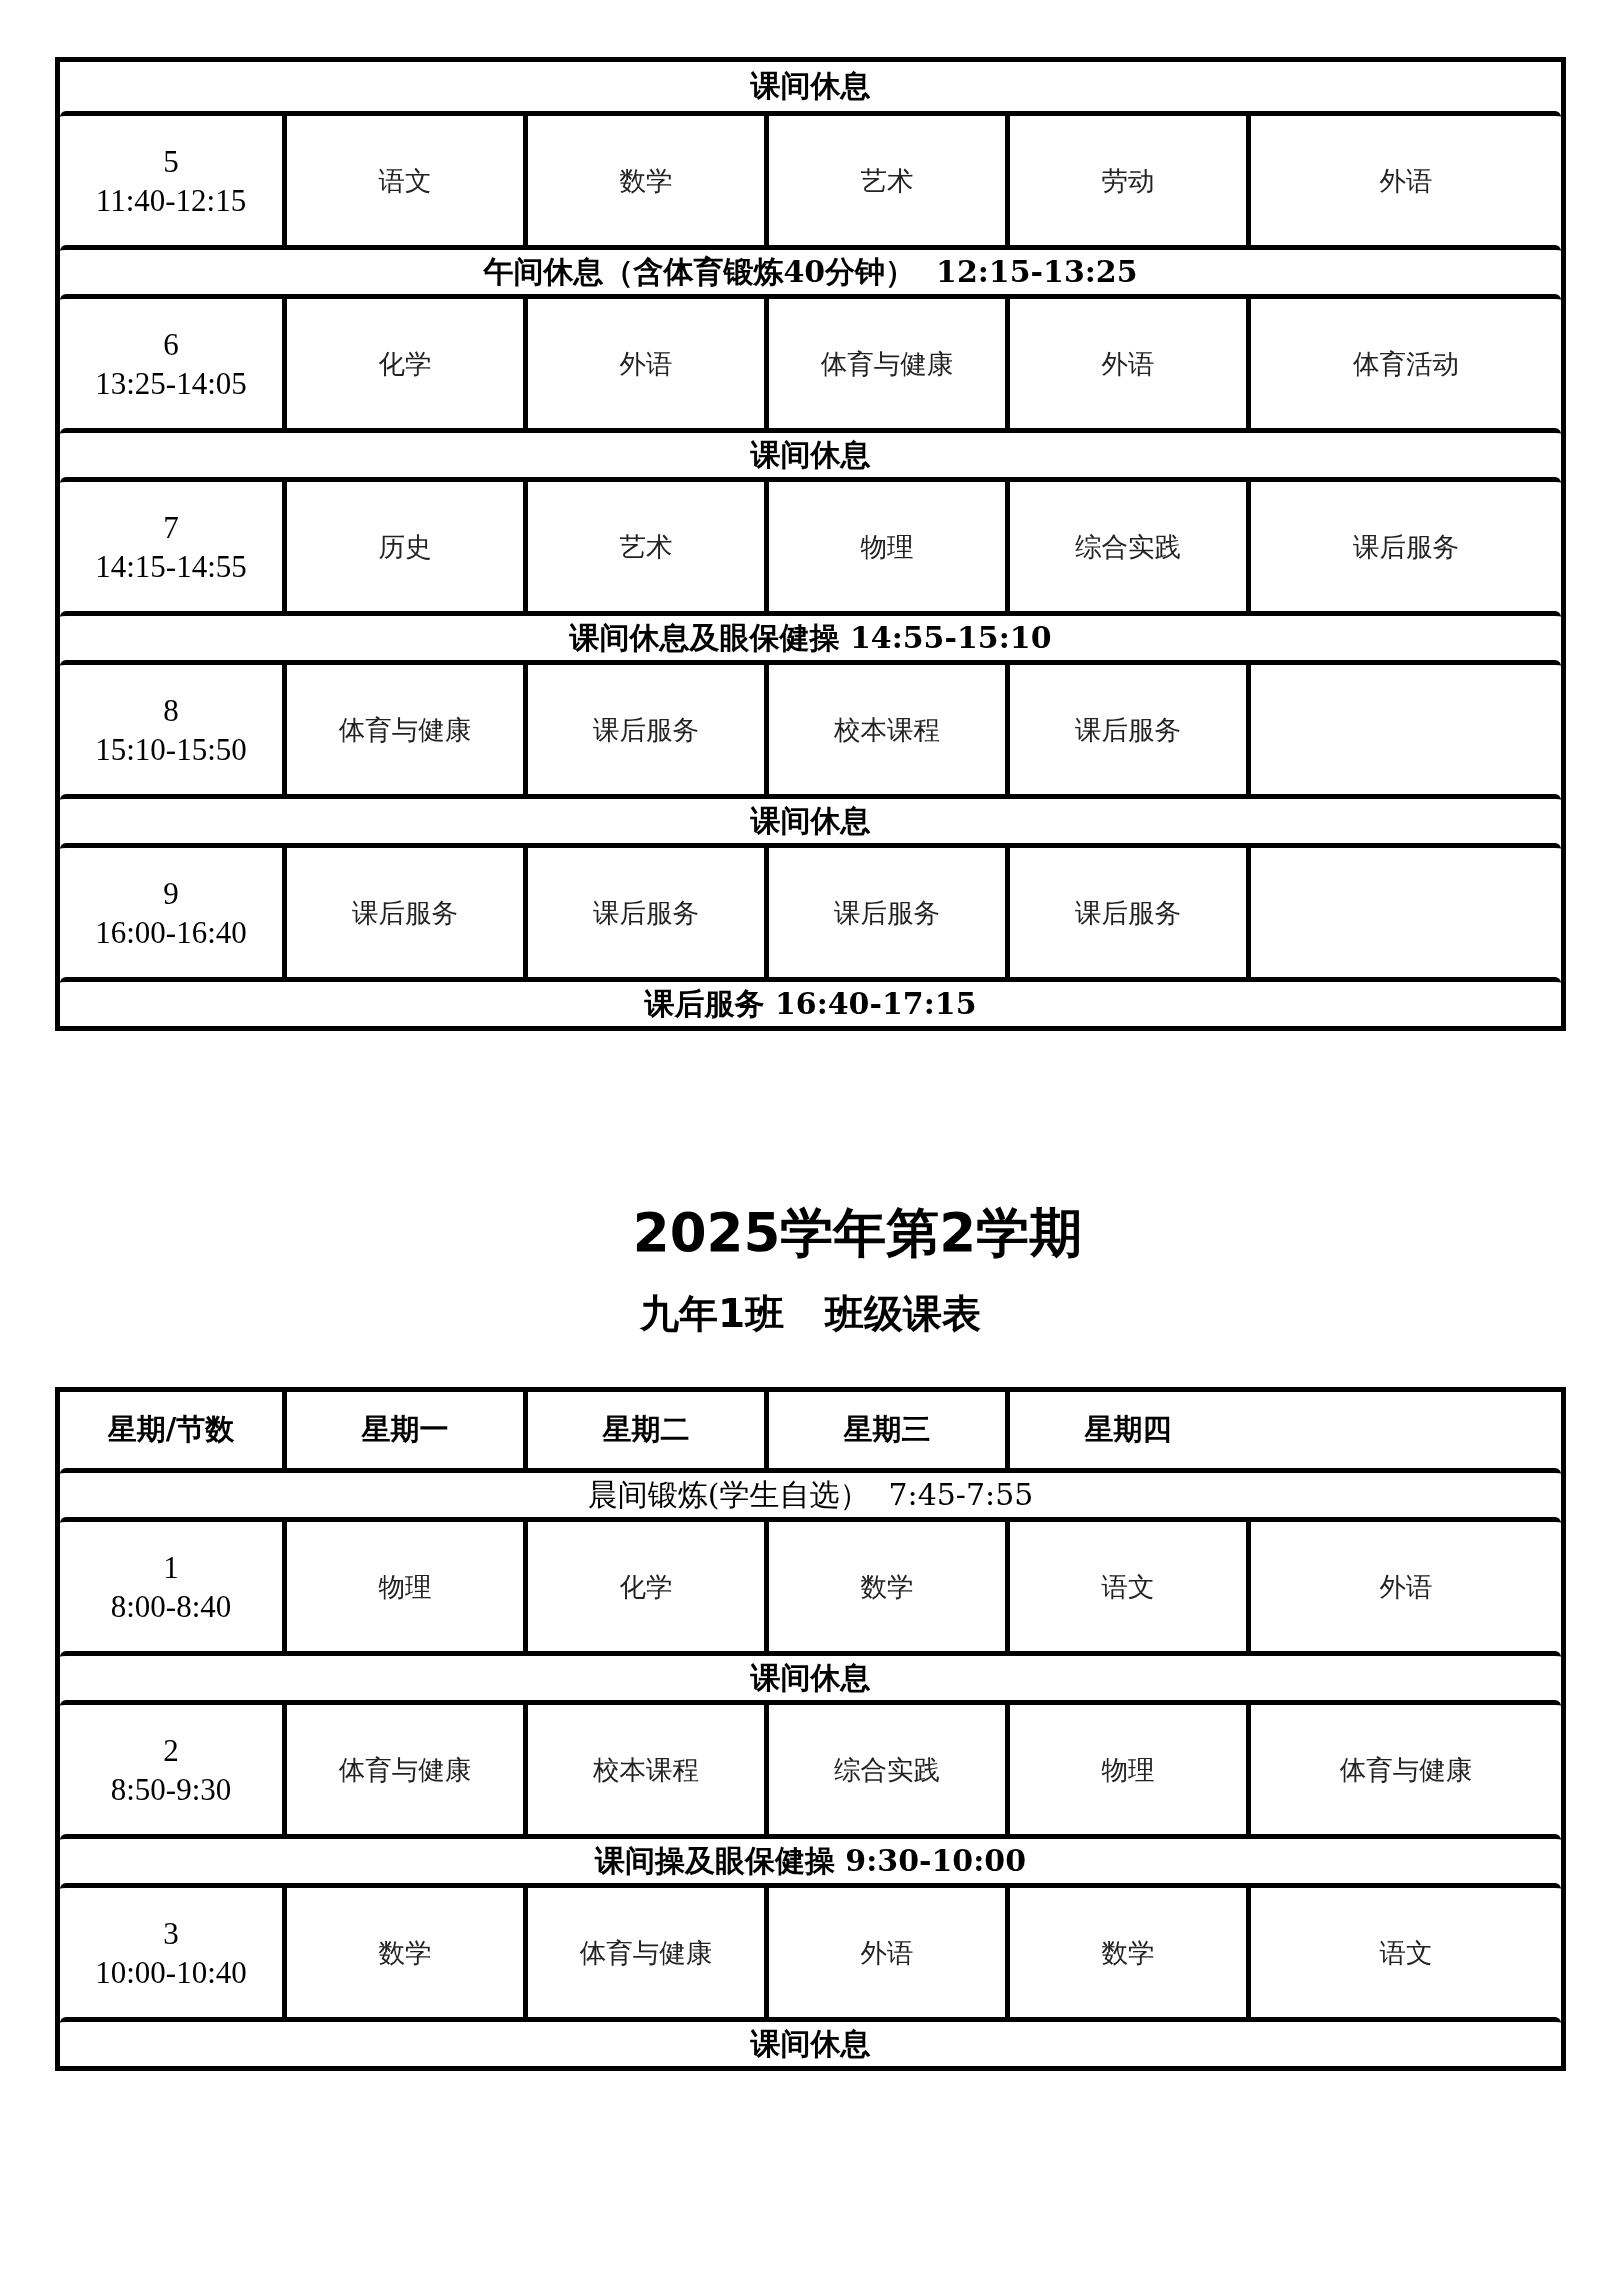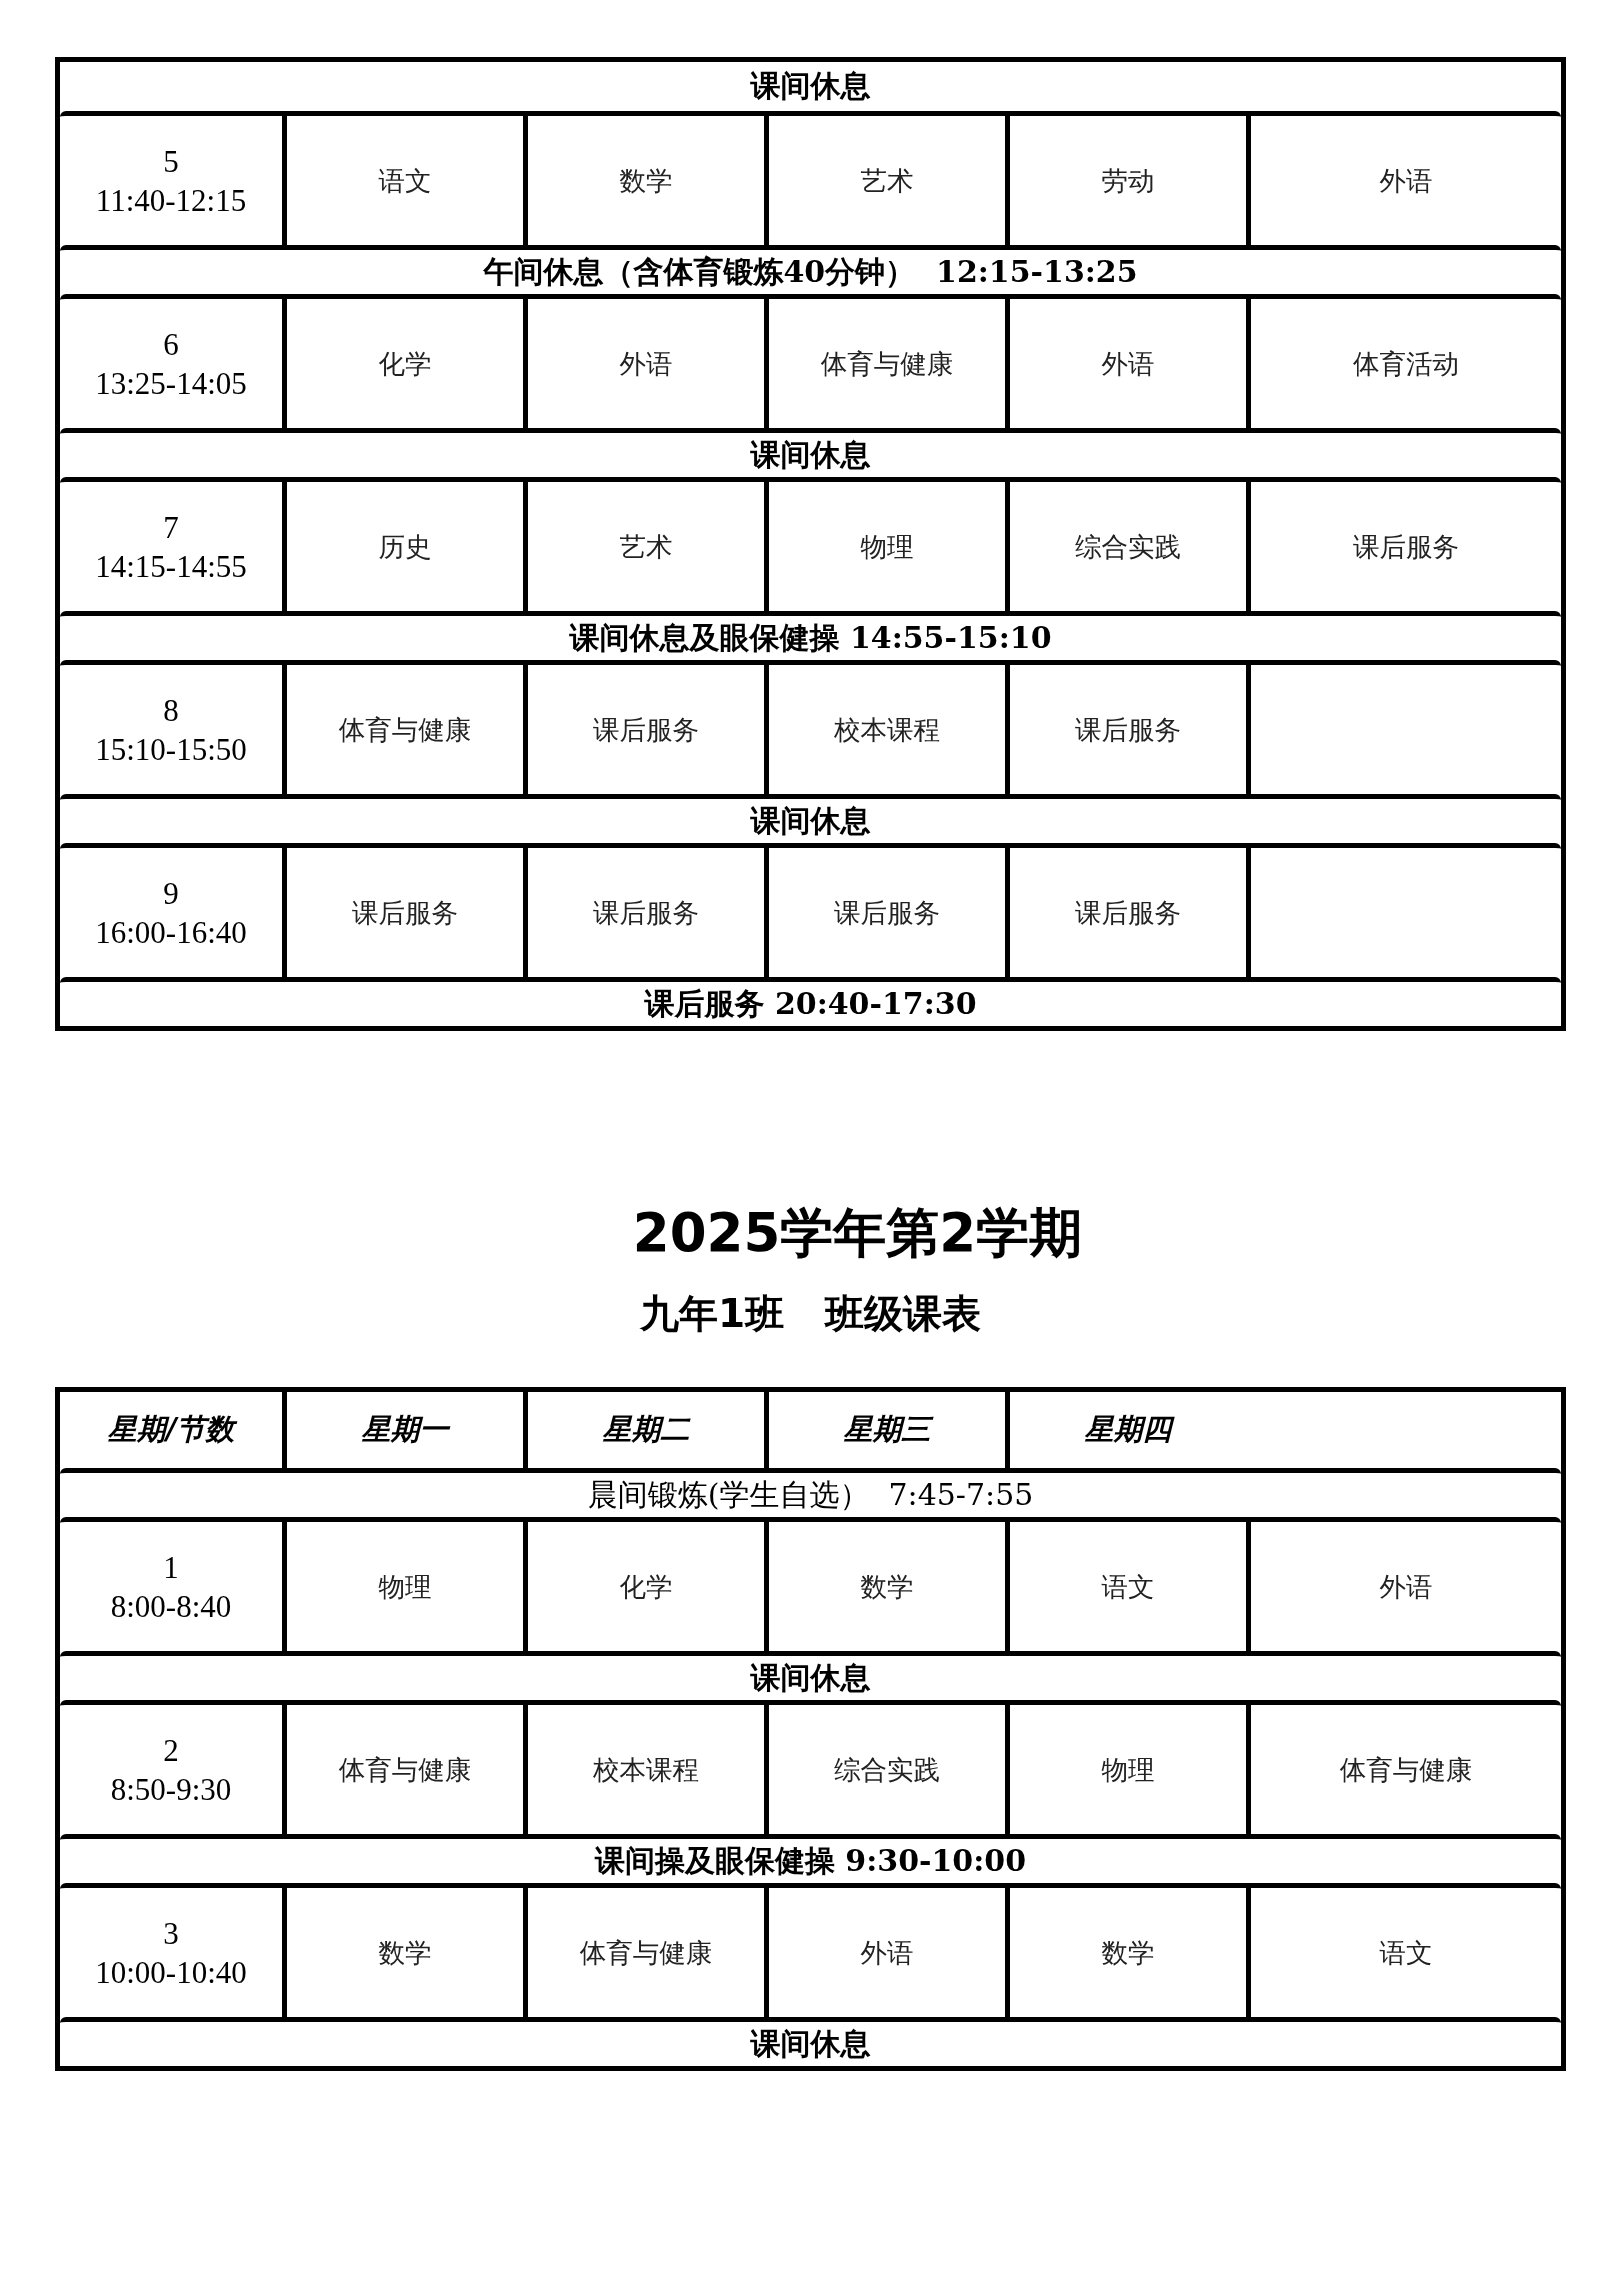--- a/index.html
+++ b/index.html
@@ -30,21 +30,21 @@
   .period .c0 {
     flex-direction: column; font-family: "Liberation Serif", "DejaVu Serif", serif;
     font-size: 31px; line-height: 39px;
   }
   .subject {
     font-family: "DejaVu Sans", "Liberation Sans", sans-serif;
     font-size: 26.5px; font-weight: 200; color: #222;
   }
   .header .cell {
     font-family: "DejaVu Serif", "Liberation Serif", serif;
-    font-weight: bold; font-size: 29px; font-style: italic;
+    font-weight: bold; font-size: 29px;
   }
   .title {
     position: absolute; left: 0; width: 1621px; text-align: center;
     font-family: "DejaVu Sans", "Liberation Sans", sans-serif; font-weight: bold;
   }
   .title.main { top: 1198px; font-size: 53px; line-height: 69px; margin-left: 47px; }
   .title.sub { top: 1286px; font-size: 39px; line-height: 55px; white-space: pre; }
   .teacher {
     position: absolute; top: 1390px; right: 61px;
     font-family: "DejaVu Serif", "Liberation Serif", serif; font-size: 30px; font-weight: bold;
@@ -117,21 +117,21 @@
         <span>9</span>
         <span>16:00-16:40</span>
       </div>
     <div class="cell cd subject">课后服务</div>
     <div class="cell cd subject">课后服务</div>
     <div class="cell cd subject">课后服务</div>
     <div class="cell cd subject">课后服务</div>
     <div class="cell cd last subject"></div>
   </div>
 
-  <div class="row break"><span>课后服务 20:40-17:30</span></div>
+  <div class="row break"><span>课后服务 16:40-17:15</span></div>
 </div>
 
 <div class="title main">2025学年第2学期</div>
 <div class="title sub">九年1班   班级课表</div>
 <div class="teacher">班主任：阮静雯</div>
 
 <div class="tbl" style="top:1387px;">
   <div class="row header">
     <div class="cell c0">星期/节数</div>
     <div class="cell cd">星期一</div>

